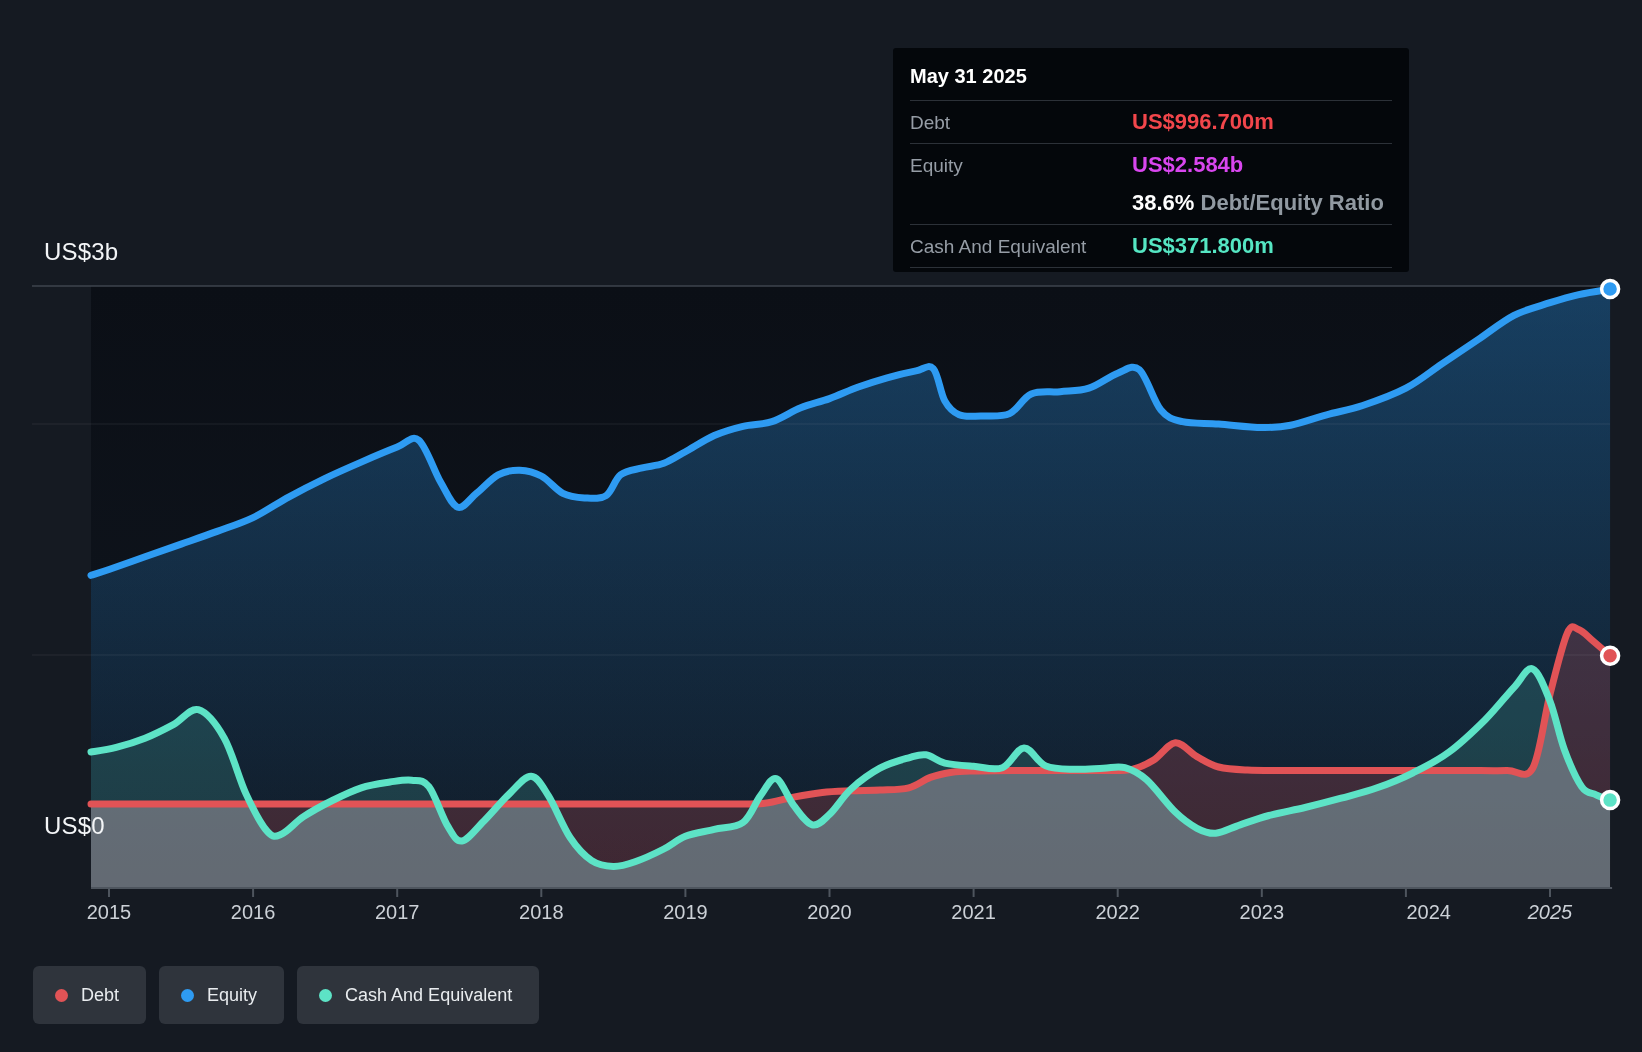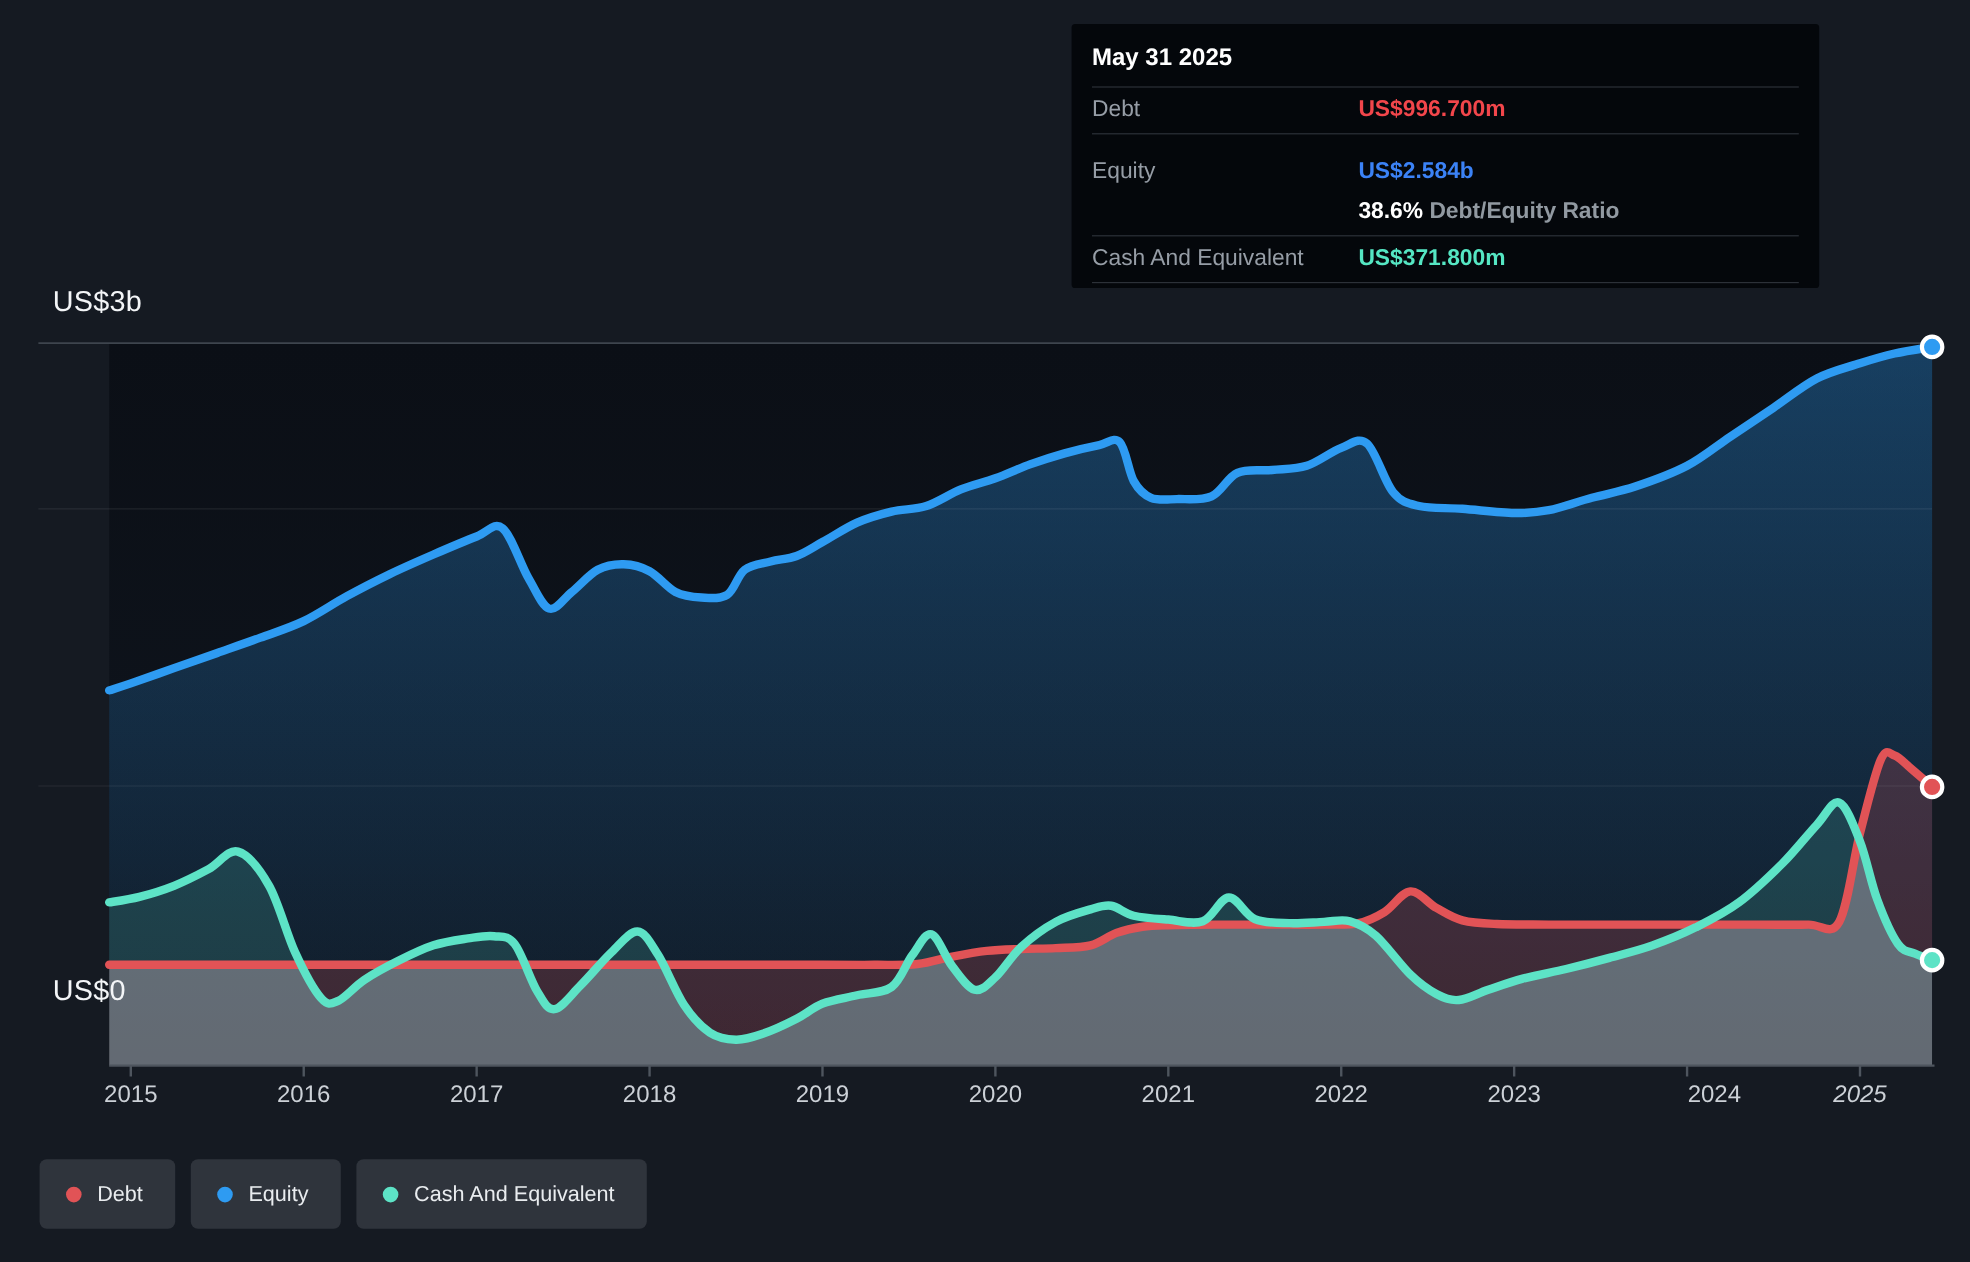--- a/index.html
+++ b/index.html
@@ -15,36 +15,36 @@
     letter-spacing:.2px;
   }
   .ylab-top{top:238px;}
   .ylab-bottom{top:812px;}
   #x-labels span{
     position:absolute;top:901px;width:90px;text-align:center;
     color:#ccd1d7;font-size:20px;font-weight:400;
   }
   
   .tooltip{
-    position:absolute;left:893px;top:20px;width:623px;box-sizing:border-box;
+    position:absolute;left:893px;top:48px;width:516px;box-sizing:border-box;
     background:#04070b;border-radius:3px;padding:13px 17px 4px 17px;
   }
   .tt-title{
     color:#ffffff;font-size:20px;font-weight:600;padding:4px 0 12px 0;
     border-bottom:1px solid #2c3138;
   }
   .tt-row{display:flex;align-items:baseline;padding:8px 0;}
   .tt-b{border-bottom:1px solid #2c3138;}
   .tt-row.tt-tight{padding-top:4px;}
   .tt-label{
     width:222px;flex:0 0 222px;color:#969da6;font-size:19px;font-weight:400;
   }
-  .tt-value{font-size:19px;font-weight:700;}
+  .tt-value{font-size:22px;font-weight:700;}
   .v-debt{color:#f2464b;}
-  .v-equity{color:#3b82f6;margin-top:12px;}
+  .v-equity{color:#d946ef;}
   .v-cash{color:#55e6c3;}
   .ratio-num{color:#ffffff;font-weight:700;margin-top:12px;}
   .ratio-lab{color:#9199a1;font-weight:600;}
   
   #legend{position:absolute;left:33px;top:966px;display:flex;gap:13px;}
   .pill{
     display:flex;align-items:center;height:58px;padding:0 27px 0 22px;
     background:#2f343c;border-radius:6px;cursor:pointer;
   }
   .pill .dot{width:13px;height:13px;border-radius:50%;margin-right:13px;flex:0 0 13px;}

